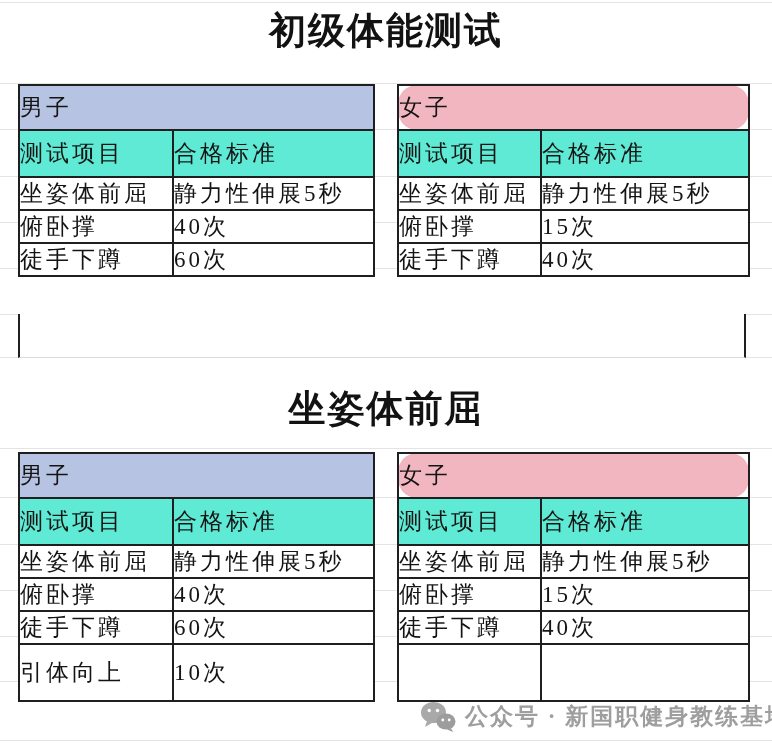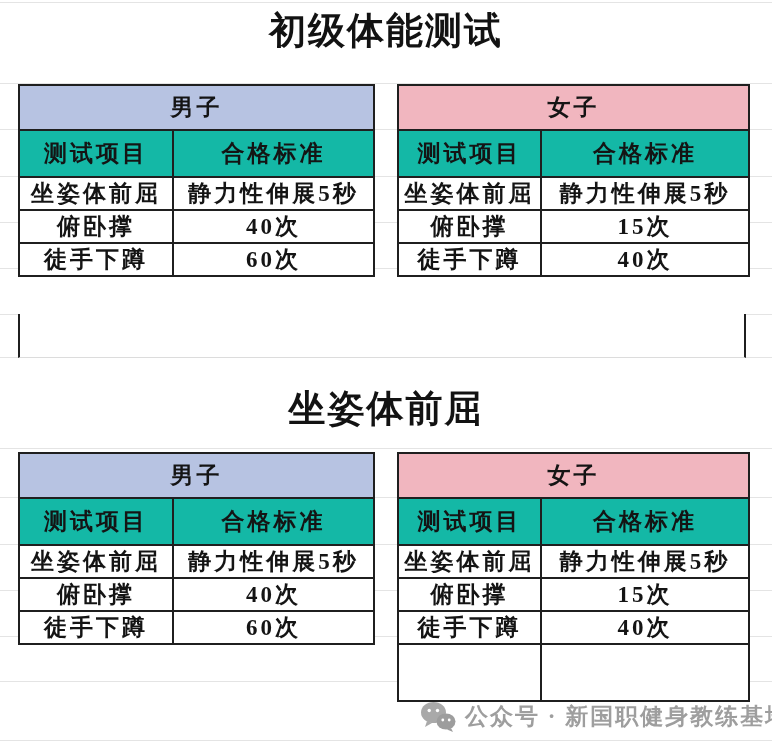--- a/index.html
+++ b/index.html
@@ -9,31 +9,31 @@
   }
   .gridline{position:absolute;left:0;width:772px;height:1px;background:#e4e4e4;}
   .title{
     position:absolute;left:0;width:772px;text-align:center;
     font-size:37px;font-weight:700;color:#121212;letter-spacing:2px;
   }
   .tables-row{position:absolute;left:18px;display:flex;align-items:flex-start;}
   .gap-col{width:22px;}
   table.sub{border-collapse:collapse;table-layout:fixed;background:#ffffff;}
   .sub th,.sub td{
-    border:2px solid #1f1f1f;text-align:center;vertical-align:middle;
-    font-size:23px;font-weight:700;color:#141414;letter-spacing:3px;padding:0;
+    border:2px solid #1f1f1f;text-align:left;vertical-align:middle;
+    font-size:23px;font-weight:400;color:#141414;letter-spacing:3px;padding:0;
     overflow:hidden;white-space:nowrap;margin-top:36px;
   }
   .row-sex{height:45px;}
   .row-head{height:47px;}
   .row-data{height:28px;}
   .row-tall{height:57px;}
   .men-hdr{background:#b7c3e2;}
-  .women-hdr{background:#f1b6bf;}
-  .yellow{background:#14b8a6;}
+  .women-hdr{background:#f1b6bf;border-radius:19px;}
+  .yellow{background:#5eead4;}
   .empty-band{
     position:absolute;left:18px;top:314px;width:724px;height:43px;background:#ffffff;
     border-left:2px solid #1f1f1f;border-right:2px solid #1f1f1f;border-bottom:1px solid #dcdcdc;
   }
   .watermark{
     position:absolute;top:701px;left:420px;z-index:5;
     display:flex;align-items:center;gap:9px;
     color:#9e9e9e;font-size:23px;font-weight:700;letter-spacing:2px;white-space:nowrap;
   }
   .watermark svg{display:block;opacity:0.85;}
@@ -142,20 +142,24 @@
       <td>静力性伸展5秒</td>
     </tr>
     <tr class="row-data">
       <td>俯卧撑</td>
       <td>40次</td>
     </tr>
     <tr class="row-data">
       <td>徒手下蹲</td>
       <td>60次</td>
     </tr>
+    <tr class="row-tall">
+      <td>引体向上</td>
+      <td>10次</td>
+    </tr>
   </tbody>
     </table>
 
   <div class="gap-col"></div>
 
   <table class="sub" style="width:351px">
     <colgroup>
         <col style="width:143px">
         <col style="width:208px">
       </colgroup>

